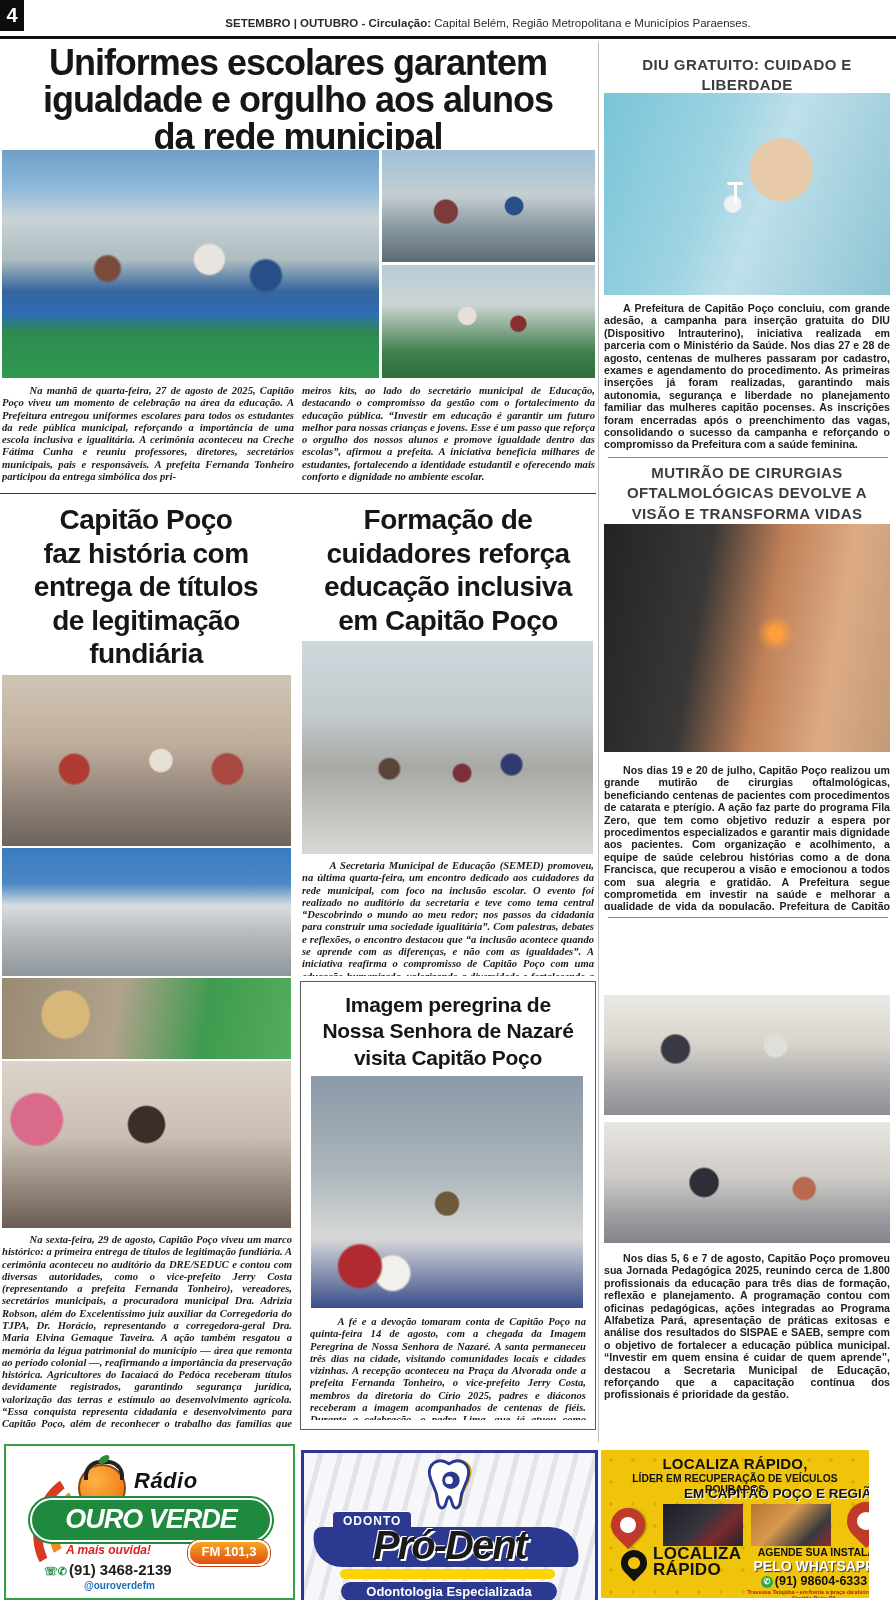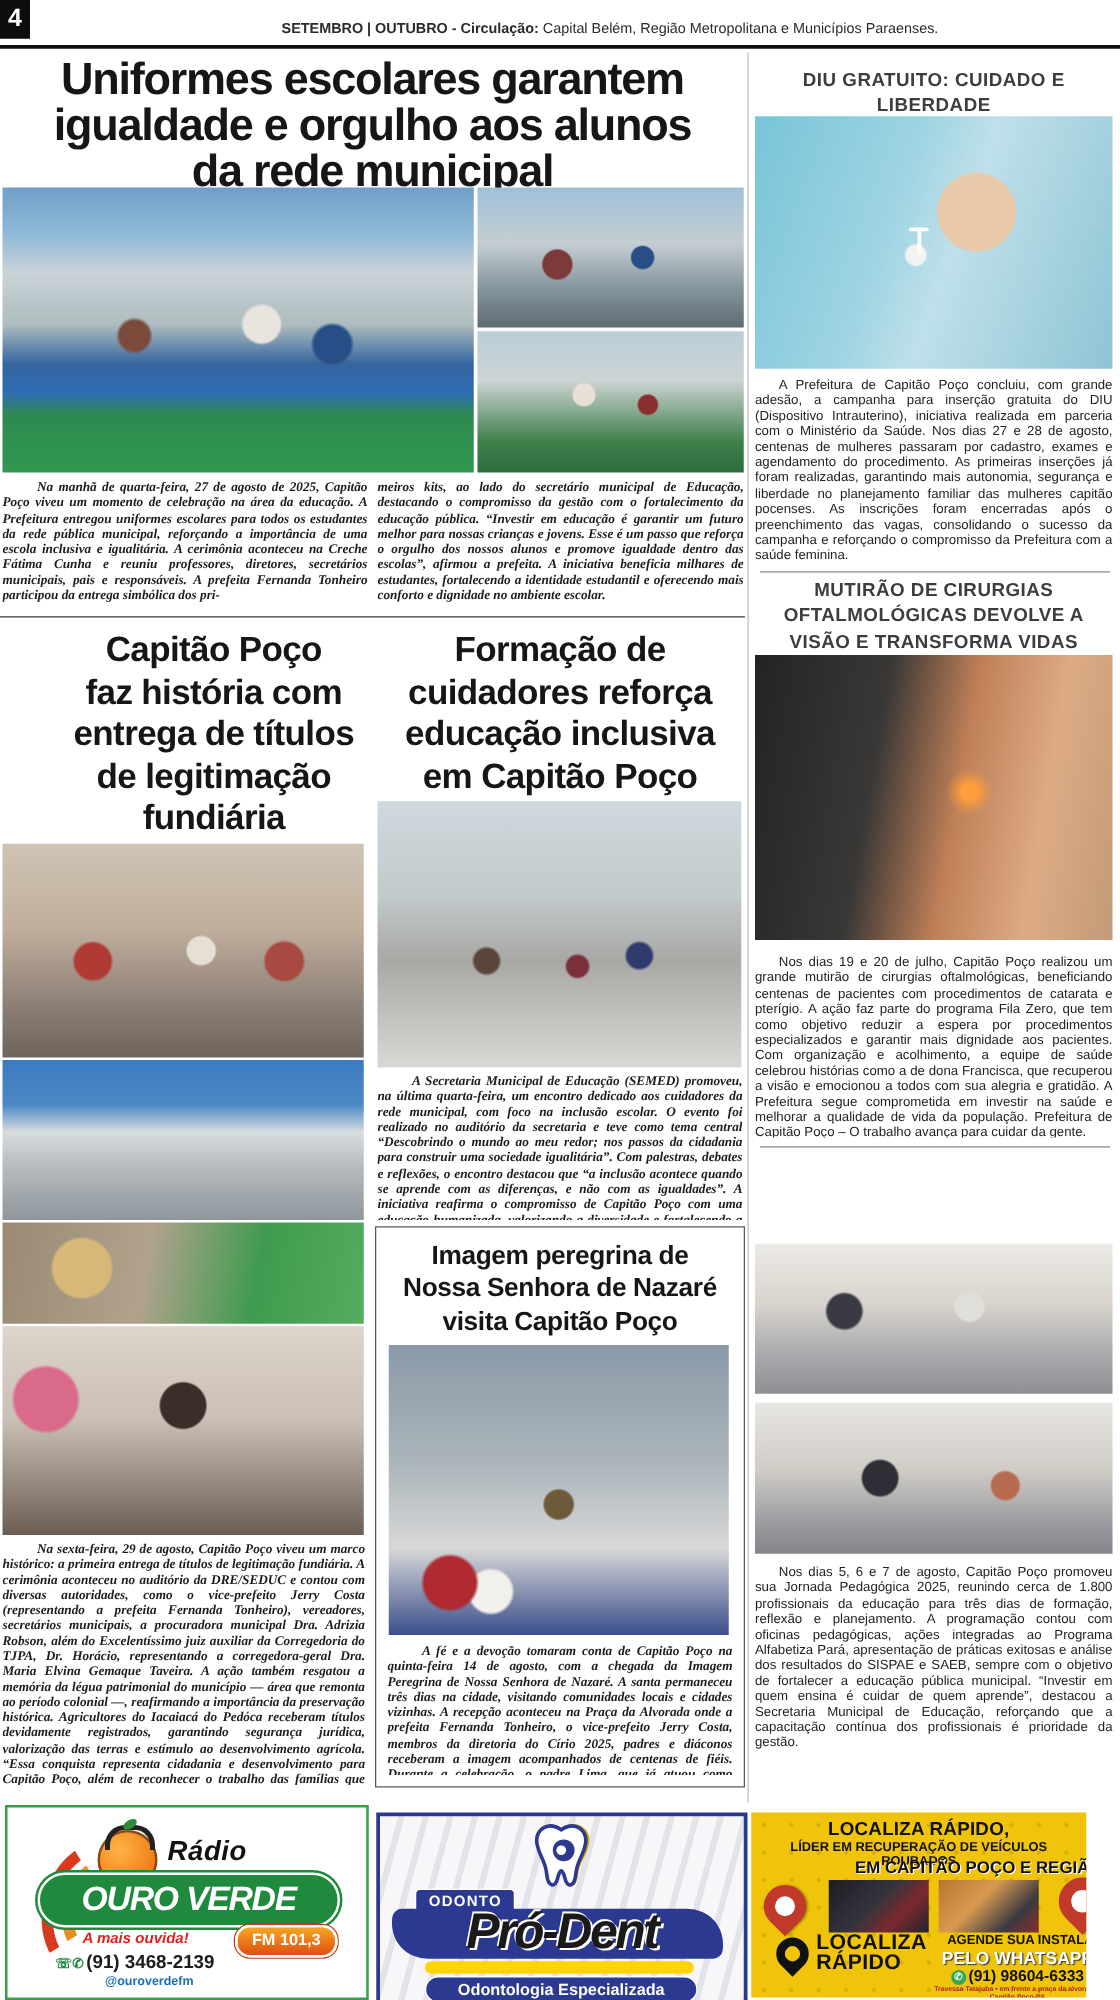--- a/index.html
+++ b/index.html
@@ -12,31 +12,31 @@
   .mast-title{position:absolute;left:120px;right:40px;top:2px;text-align:center;font-size:13px;font-weight:bold;letter-spacing:.3px;color:#141418;}
   .mast-sub{position:absolute;left:60px;right:20px;top:17px;text-align:center;font-size:11.5px;color:#2a2a2e;}
   .mast-sub b{font-weight:bold;margin-left:40px;}
   
   .vrule{position:absolute;width:1px;background:#bdbdbd;}
   .hrule{position:absolute;height:1px;background:#8a8a8a;}
   
   .headline{position:absolute;text-align:center;font-weight:bold;color:#161616;white-space:pre-line;
             font-family:"Liberation Sans",sans-serif;}
   .hl-lead{left:0;top:44px;width:596px;font-size:36px;line-height:1.03;letter-spacing:-1px;}
-  .hl-land{left:0;top:503px;width:292px;font-size:28px;line-height:1.2;letter-spacing:-.5px;padding-left:25px;}
+  .hl-land{left:0;top:503px;width:292px;font-size:28px;line-height:1.2;letter-spacing:-.5px;}
   .hl-care{left:300px;top:503px;width:296px;font-size:28px;line-height:1.2;letter-spacing:-.5px;}
   .hl-pilgrim{font-size:21px;line-height:1.25;letter-spacing:-.3px;}
   .hl-right{color:#3d3d3d;font-size:15px;line-height:1.35;letter-spacing:.4px;}
   
   .serif-body{position:absolute;font-family:"Liberation Serif",serif;font-style:italic;font-size:10.6px;
               line-height:1.16;text-align:justify;color:#1c1c1c;overflow:hidden;font-weight:bold;}
   .serif-body .ind{text-indent:2.6em;}
   
   .sans-body{position:absolute;font-size:10.6px;line-height:1.17;text-align:justify;color:#222;overflow:hidden;}
-  .sans-body .ind{text-indent:1.8em;}
+  .sans-body .ind{text-indent:1.8em;font-weight:bold;}
   
   .ph{position:absolute;overflow:hidden;background:#ccc;}
   .ph-lead-main{background:
       radial-gradient(circle at 28% 52%,#7a4a3a 0 4%,transparent 5%),
       radial-gradient(circle at 55% 48%,#e8e4de 0 6%,transparent 7%),
       radial-gradient(circle at 70% 55%,#274e86 0 5%,transparent 6%),
       linear-gradient(180deg,#6f9fc8 0%,#8db8d8 16%,#c9d3d8 30%,#aebdbf 48%,#35659f 62%,#2f6db4 72%,#2e8a4f 80%,#2f9850 100%);}
   .ph-lead-tr{background:
       radial-gradient(circle at 30% 55%,#7c3a3a 0 7%,transparent 8%),
       radial-gradient(circle at 62% 50%,#274e86 0 6%,transparent 7%),

